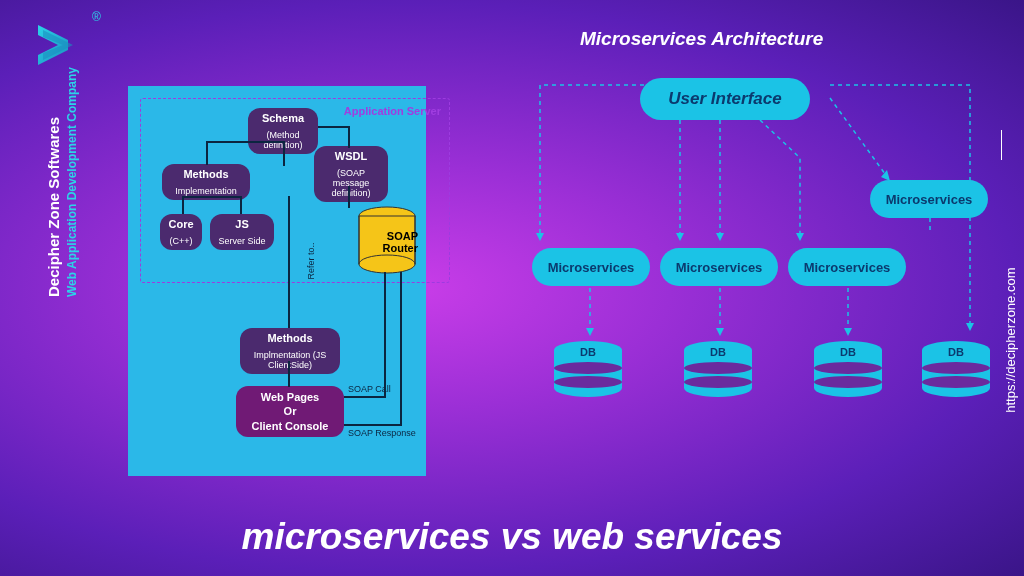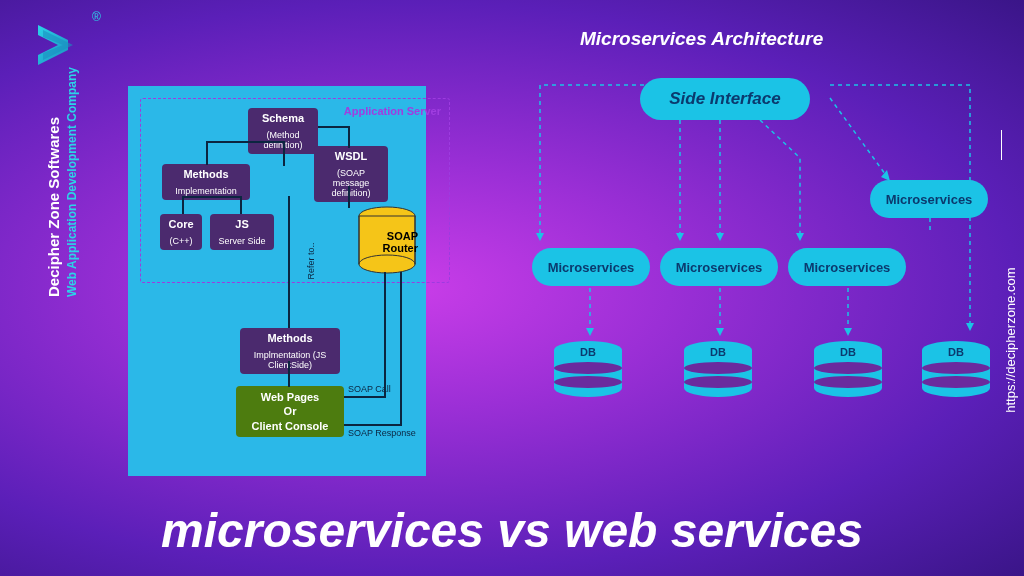--- a/index.html
+++ b/index.html
@@ -10,24 +10,24 @@
 .reg{position:absolute;left:92px;top:10px;color:#2bd4e8;font-size:12px}
 
 .company-vert{position:absolute;left:62px;top:280px;transform:rotate(-90deg);transform-origin:left center;white-space:nowrap;font-weight:bold}
 .company-name{color:#fff;font-size:15px}
 .company-tag{color:#2bd4e8;font-size:12px;display:block;margin-top:2px}
 
 .web-panel{position:absolute;left:128px;top:86px;width:298px;height:390px;background:#2bb8e8}
 .app-server-box{position:absolute;left:12px;top:12px;width:310px;height:185px;border:1.5px dashed #9d3be0;border-radius:3px}
 .app-server-label{position:absolute;right:8px;top:6px;color:#a03de0;font-size:11px;font-weight:bold}
 
-.node{position:absolute;background:#4b2a6e;color:#fff;text-align:center;padding:4px 6px;border-radius:4px;font-size:11px}
+.node{position:absolute;background:#4b2a6e;color:#fff;text-align:center;padding:4px 6px;border-radius:12px;font-size:11px}
 .node .h{font-weight:bold;display:block}
 .node .s{font-size:9px;display:block;margin-top:6px}
-.node.dark{background:#4d7c0f}
+.node.dark{background:#701a75}
 
 .schema{left:120px;top:22px;width:70px}
 .methods1{left:34px;top:78px;width:88px}
 .wsdl{left:186px;top:60px;width:74px}
 .core{left:32px;top:128px;width:42px}
 .js{left:82px;top:128px;width:64px}
 .methods2{left:112px;top:242px;width:100px}
 .webpages{left:108px;top:300px;width:108px;font-weight:bold;line-height:1.3}
 
 .soap-router{position:absolute;left:228px;top:120px;width:62px}
@@ -52,21 +52,21 @@
 .db-band{fill:#6b2a9e}
 .db-label{position:absolute;left:0;right:0;top:6px;text-align:center;font-size:11px;font-weight:bold;color:#0b3a6e}
 .db1{left:552px;top:340px}
 .db2{left:682px;top:340px}
 .db3{left:812px;top:340px}
 .db4{left:920px;top:340px}
 
 .url-vert{position:absolute;right:14px;top:260px;transform:rotate(-90deg);transform-origin:right center;color:#fff;font-size:13px;white-space:nowrap}
 .url-line{position:absolute;right:22px;top:130px;width:1px;height:30px;background:#fff}
 
-.main-title{position:absolute;left:0;right:0;bottom:18px;text-align:center;color:#fff;font-size:48px;font-weight:bold;font-style:italic}
+.main-title{position:absolute;left:0;right:0;bottom:18px;text-align:center;color:#fff;font-size:37px;font-weight:bold;font-style:italic}
 
 .dash-lines{position:absolute;left:490px;top:78px;width:520px;height:290px;pointer-events:none}
 .dash-lines line,.dash-lines path{stroke:#1bc3e6;stroke-width:1.5;stroke-dasharray:4 4;fill:none}
 .dash-lines .arrow{fill:#1bc3e6;stroke:none}
 </style>
 </head>
 <body>
 
 <div class="logo">
 <svg viewBox="0 0 60 60">
@@ -168,21 +168,21 @@
     <polygon class="arrow" points="480,253 476,245 484,245"></polygon>
   <line x1="100" y1="210" x2="100" y2="255"></line>
     <polygon class="arrow" points="100,258 96,250 104,250"></polygon>
   <line x1="230" y1="210" x2="230" y2="255"></line>
     <polygon class="arrow" points="230,258 226,250 234,250"></polygon>
   <line x1="358" y1="210" x2="358" y2="255"></line>
     <polygon class="arrow" points="358,258 354,250 362,250"></polygon>
   <line x1="440" y1="140" x2="440" y2="155"></line>
 </svg>
 
-<div class="pill ui-pill">Side Interface</div>
+<div class="pill ui-pill">User Interface</div>
 <div class="pill ms-pill ms1">Microservices</div>
 <div class="pill ms-pill ms2">Microservices</div>
 <div class="pill ms-pill ms3">Microservices</div>
 <div class="pill ms-pill ms4">Microservices</div>
 
 <div class="db db1"><svg viewBox="0 0 72 58" width="72" height="58">
       <ellipse class="db-cyl" cx="36" cy="10" rx="34" ry="9"></ellipse>
       <rect class="db-cyl" x="2" y="10" width="68" height="38"></rect>
       <ellipse class="db-cyl" cx="36" cy="48" rx="34" ry="9"></ellipse>
       <ellipse class="db-band" cx="36" cy="28" rx="34" ry="6"></ellipse>

